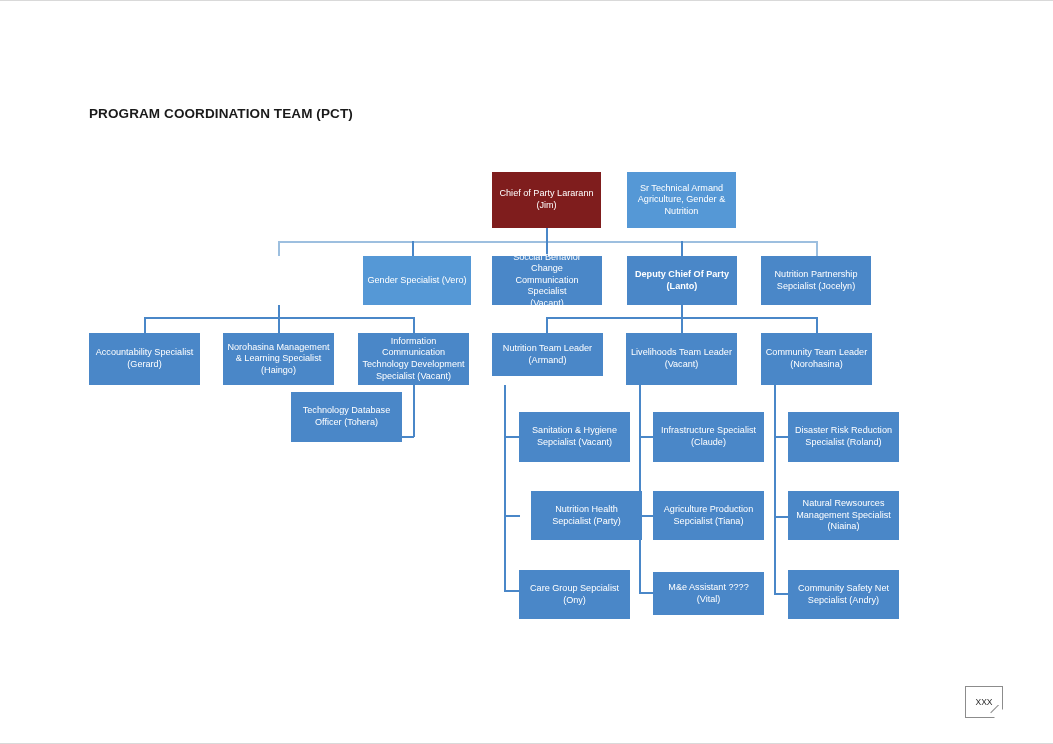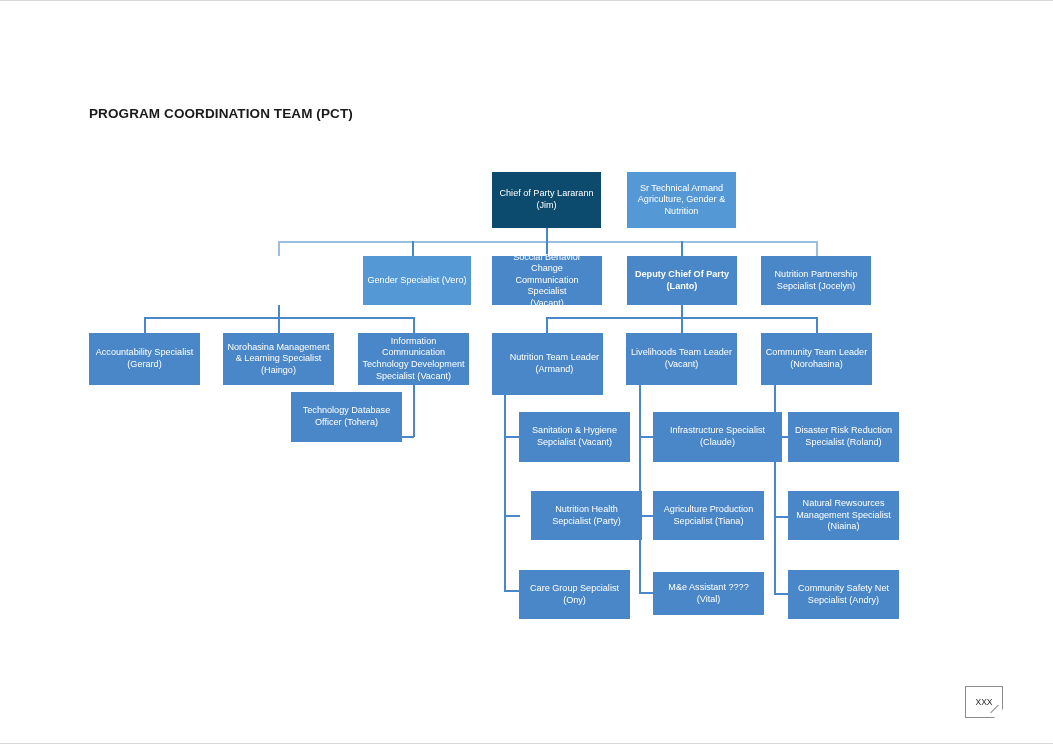--- a/index.html
+++ b/index.html
@@ -50,21 +50,21 @@
     color: #ffffff;
     display: flex;
     align-items: center;
     justify-content: center;
     text-align: center;
     font-size: 9.1px;
     line-height: 11.6px;
     padding: 2px 4px;
     z-index: 3;
   }
-  .node.dark   { background: #0c4a6e; }
+  .node.dark   { background: #7f1d1d; }
   .node.light  { background: #5598d6; }
   .node.bold   { font-weight: bold; }
   .node span { display: block; width: 100%; }
 
   .conn {
     position: absolute;
     background: #4a87c8;
     z-index: 1;
   }
   .conn.h { height: 1.6px; }
@@ -219,21 +219,21 @@
     </div>
   </div>
   <div class="node" style="left:358px; top:333px; width:111px; height:52px;">
     <div>
       <span>Information</span>
       <span>Communication</span>
       <span>Technology Development</span>
       <span>Specialist (Vacant)</span>
     </div>
   </div>
-  <div class="node" style="left:492px; top:333px; width:111px; height:62px;justify-content:flex-end;">
+  <div class="node" style="left:492px; top:333px; width:111px; height:43px;">
     <div>
       <span>Nutrition Team Leader</span>
       <span>(Armand)</span>
     </div>
   </div>
   <div class="node" style="left:626px; top:333px; width:111px; height:52px;">
     <div>
       <span>Livelihoods Team Leader</span>
       <span>(Vacant)</span>
     </div>
@@ -250,21 +250,21 @@
       <span>Technology Database</span>
       <span>Officer (Tohera)</span>
     </div>
   </div>
   <div class="node" style="left:519px; top:412px; width:111px; height:50px;">
     <div>
       <span>Sanitation &amp; Hygiene</span>
       <span>Sepcialist (Vacant)</span>
     </div>
   </div>
-  <div class="node" style="left:653px; top:412px; width:129px; height:50px;">
+  <div class="node" style="left:653px; top:412px; width:111px; height:50px;">
     <div>
       <span>Infrastructure Specialist</span>
       <span>(Claude)</span>
     </div>
   </div>
   <div class="node" style="left:788px; top:412px; width:111px; height:50px;">
     <div>
       <span>Disaster Risk Reduction</span>
       <span>Specialist (Roland)</span>
     </div>

